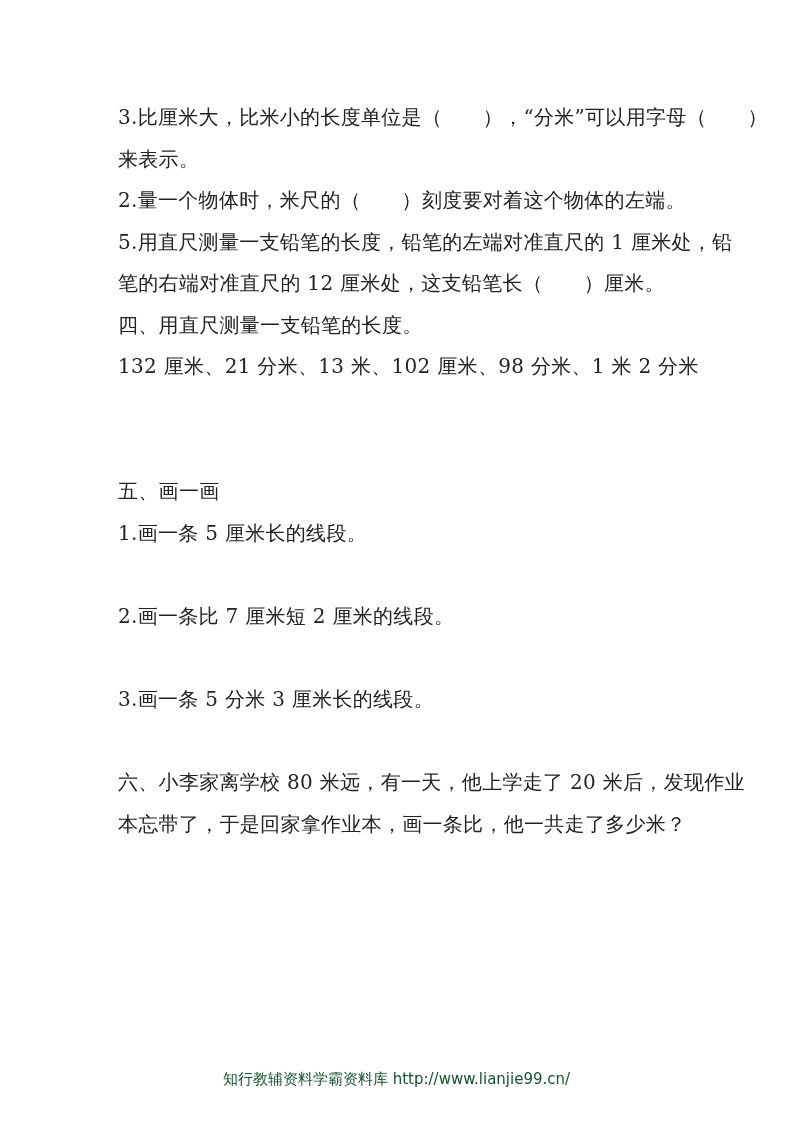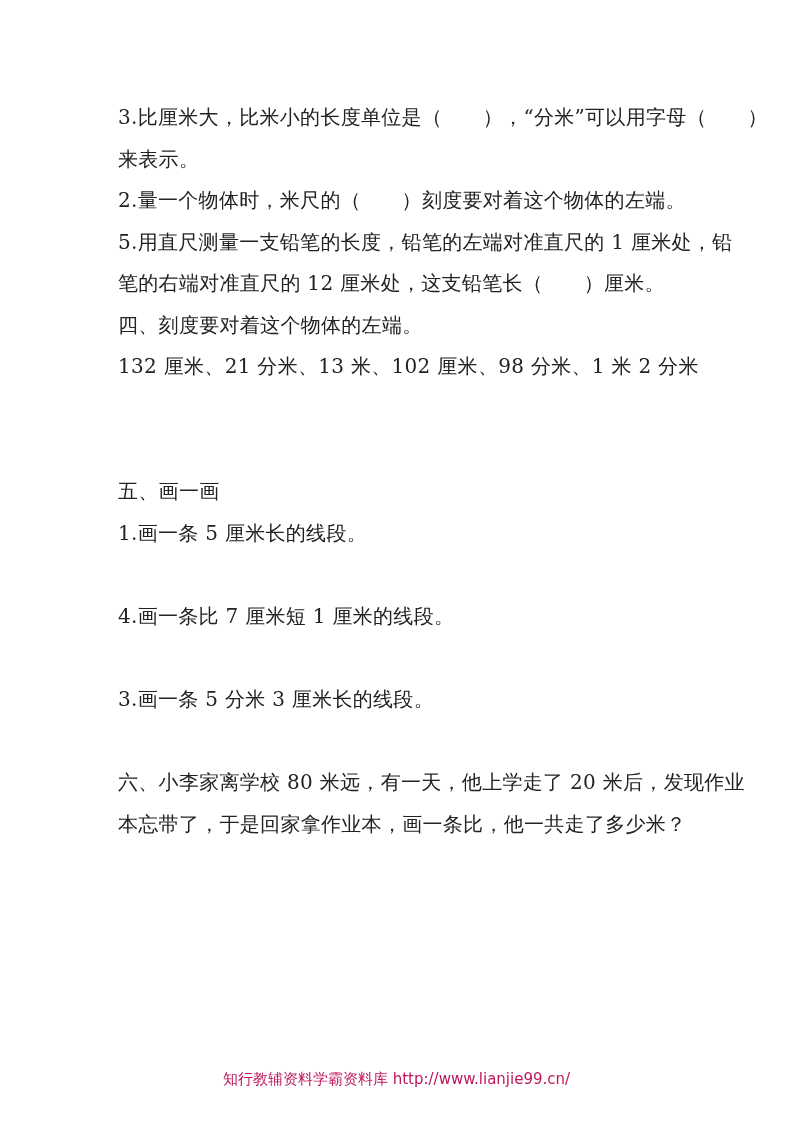--- a/index.html
+++ b/index.html
@@ -1,36 +1,36 @@
 <!DOCTYPE html>
 <html><head>
 <meta charset="utf-8">
 <style>
   html, body { margin:0; padding:0; background:#ffffff; }
   body { width:793px; height:1122px; position:relative; overflow:hidden;
          font-family:"DejaVu Serif","Liberation Serif",serif; color:#222; }
   .line { position:absolute; left:118px; font-size:20px; line-height:20px; white-space:nowrap; letter-spacing:0.3px; }
   .footer { position:absolute; left:0; width:793px; top:1070px; text-align:center;
-            font-family:"DejaVu Sans","Liberation Sans",sans-serif; font-size:15px; color:#be185d; }
+            font-family:"DejaVu Sans","Liberation Sans",sans-serif; font-size:15px; color:#14532d; }
 </style>
 </head>
 <body>
 
 <div>
   <div class="line" style="top:107px">3.比厘米大，比米小的长度单位是（　　），“分米”可以用字母（　　）</div>
   <div class="line" style="top:149px">来表示。</div>
   <div class="line" style="top:190px">2.量一个物体时，米尺的（　　）刻度要对着这个物体的左端。</div>
   <div class="line" style="top:232px">5.用直尺测量一支铅笔的长度，铅笔的左端对准直尺的 1 厘米处，铅</div>
   <div class="line" style="top:273px">笔的右端对准直尺的 12 厘米处，这支铅笔长（　　）厘米。</div>
 
-  <div class="line" style="top:315px">四、刻度要对着这个物体的左端。</div>
+  <div class="line" style="top:315px">四、用直尺测量一支铅笔的长度。</div>
   <div class="line" style="top:356px">132 厘米、21 分米、13 米、102 厘米、98 分米、1 米 2 分米</div>
 
   <div class="line" style="top:481px">五、画一画</div>
   <div class="line" style="top:523px">1.画一条 5 厘米长的线段。</div>
-  <div class="line" style="top:606px">4.画一条比 7 厘米短 1 厘米的线段。</div>
+  <div class="line" style="top:606px">2.画一条比 7 厘米短 2 厘米的线段。</div>
   <div class="line" style="top:689px">3.画一条 5 分米 3 厘米长的线段。</div>
 
   <div class="line" style="top:772px">六、小李家离学校 80 米远，有一天，他上学走了 20 米后，发现作业</div>
   <div class="line" style="top:814px">本忘带了，于是回家拿作业本，画一条比，他一共走了多少米？</div>
 
   <div class="footer">知行教辅资料学霸资料库 http://www.lianjie99.cn/</div>
 </div>
 
 </body></html>

